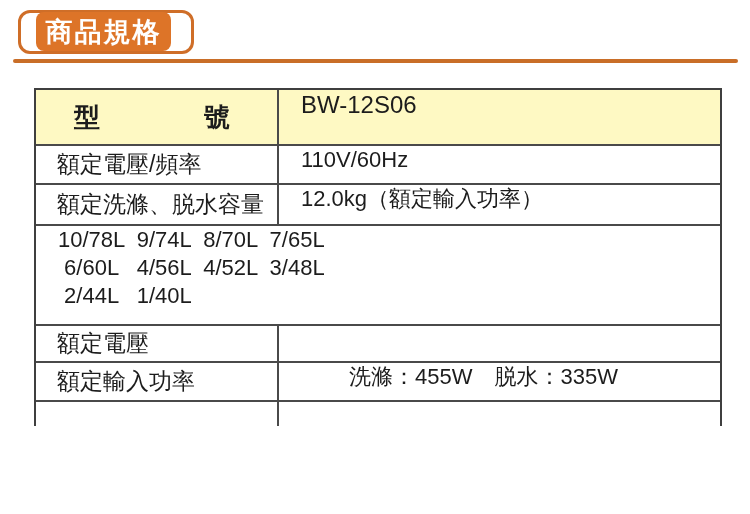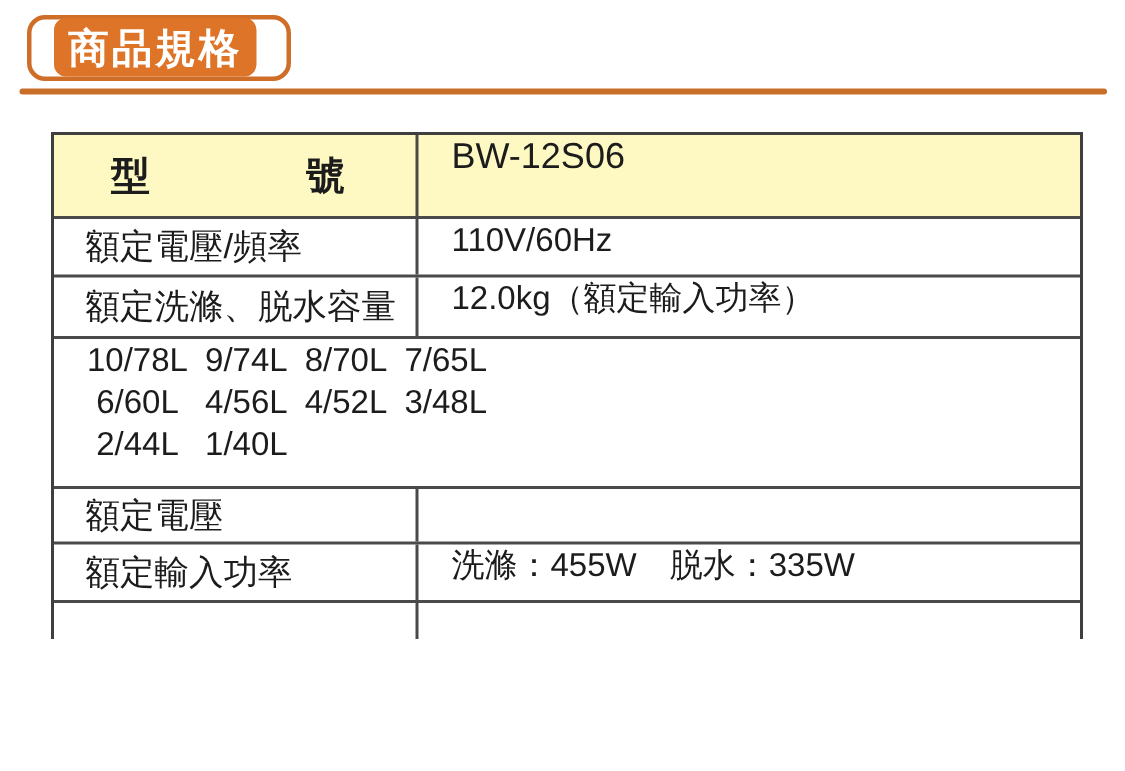--- a/index.html
+++ b/index.html
@@ -84,21 +84,21 @@
     line-height: 1.27;
     white-space: pre;
   }
   .row-model { height: 54px; background: #fef9c3; }
   .row-model .cell-label { font-size: 26px; font-weight: bold; padding-left: 38px; }
   .row-model .cell-value { font-size: 24px; }
   .row-voltage  { height: 39px; }
   .row-capacity { height: 41px; }
   .row-water    { height: 100px; }
   .row-pressure { height: 37px; }
-  .row-power    { height: 39px; }
+  .row-power    { height: 39px; gap: 48px; }
   .row-dims     { height: 85px; }
 
   
   .bottom-rule {
     position: absolute;
     left: 0; top: 505px;
     width: 750px; height: 4px;
     background: linear-gradient(to right, #c0762e 0%, #cd8a45 55%, #f3e4cf 100%);
   }
 </style>

